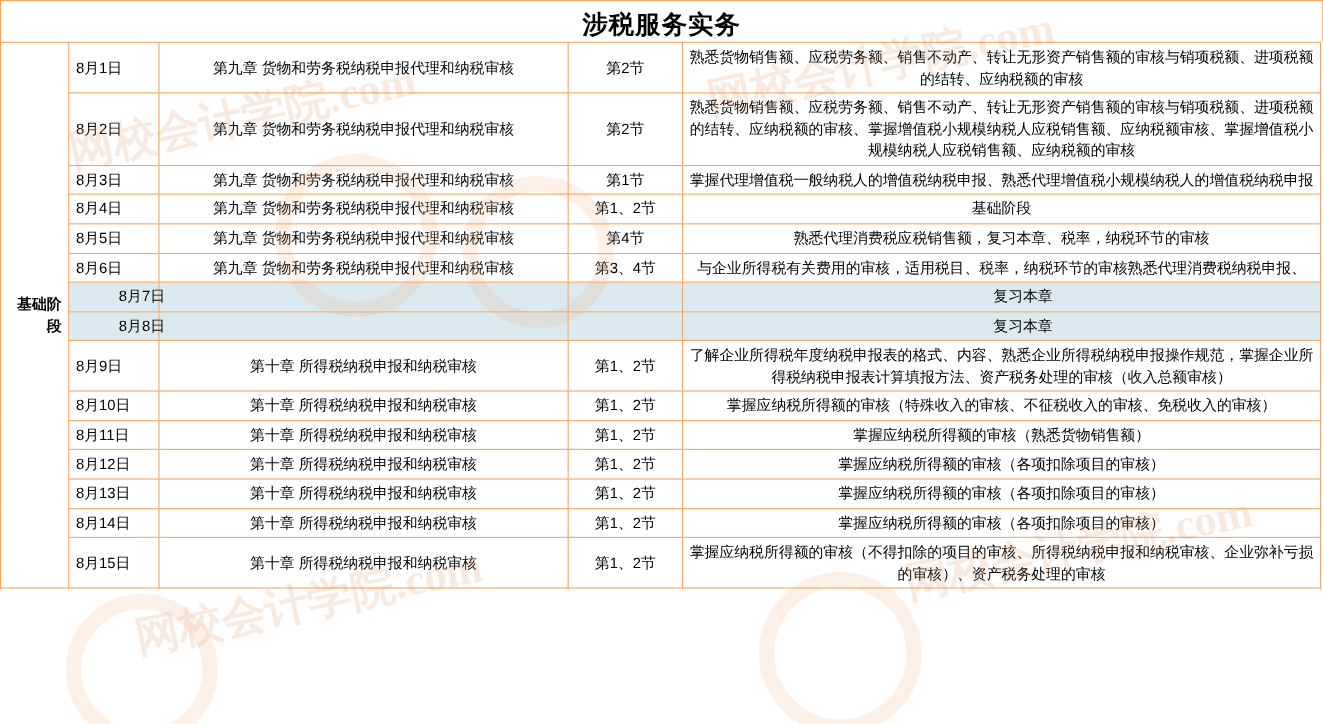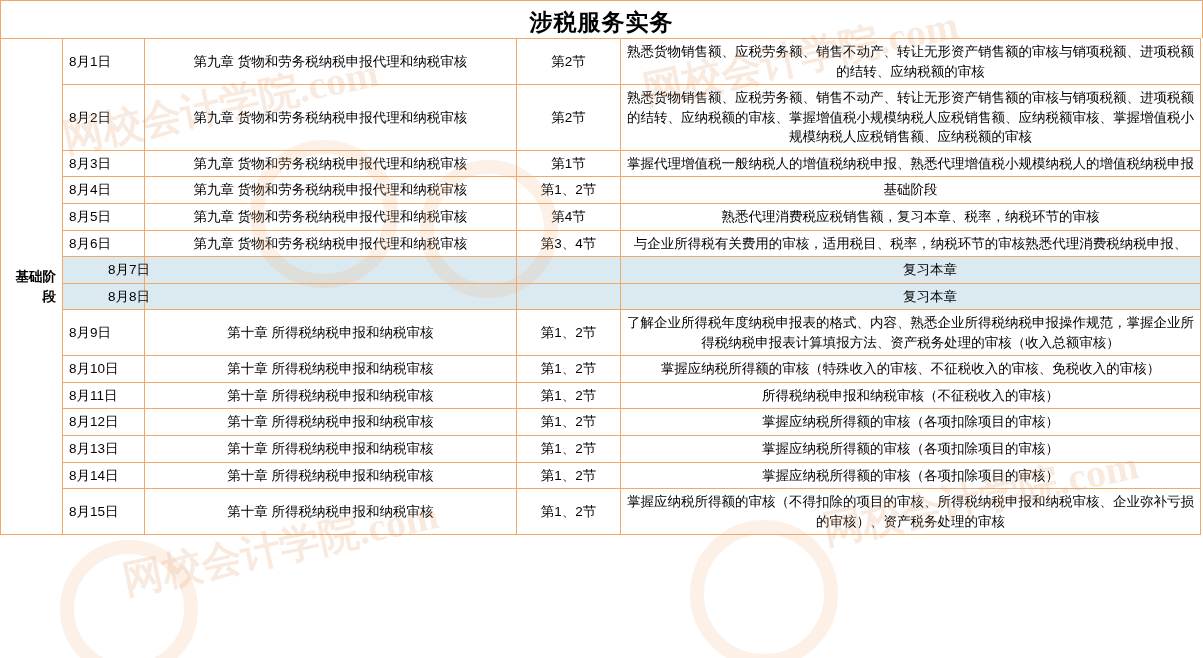--- a/index.html
+++ b/index.html
@@ -174,21 +174,21 @@
       <tr>
         <td class="date">8月10日</td>
         <td class="chapter">第十章  所得税纳税申报和纳税审核</td>
         <td class="section">第1、2节</td>
         <td class="content">掌握应纳税所得额的审核（特殊收入的审核、不征税收入的审核、免税收入的审核）</td>
       </tr>
       <tr>
         <td class="date">8月11日</td>
         <td class="chapter">第十章  所得税纳税申报和纳税审核</td>
         <td class="section">第1、2节</td>
-        <td class="content">所得税纳税申报和纳税审核（不征税收入的审核）</td>
+        <td class="content">掌握应纳税所得额的审核（熟悉货物销售额）</td>
       </tr>
       <tr>
         <td class="date">8月12日</td>
         <td class="chapter">第十章  所得税纳税申报和纳税审核</td>
         <td class="section">第1、2节</td>
         <td class="content">掌握应纳税所得额的审核（各项扣除项目的审核）</td>
       </tr>
       <tr>
         <td class="date">8月13日</td>
         <td class="chapter">第十章  所得税纳税申报和纳税审核</td>

